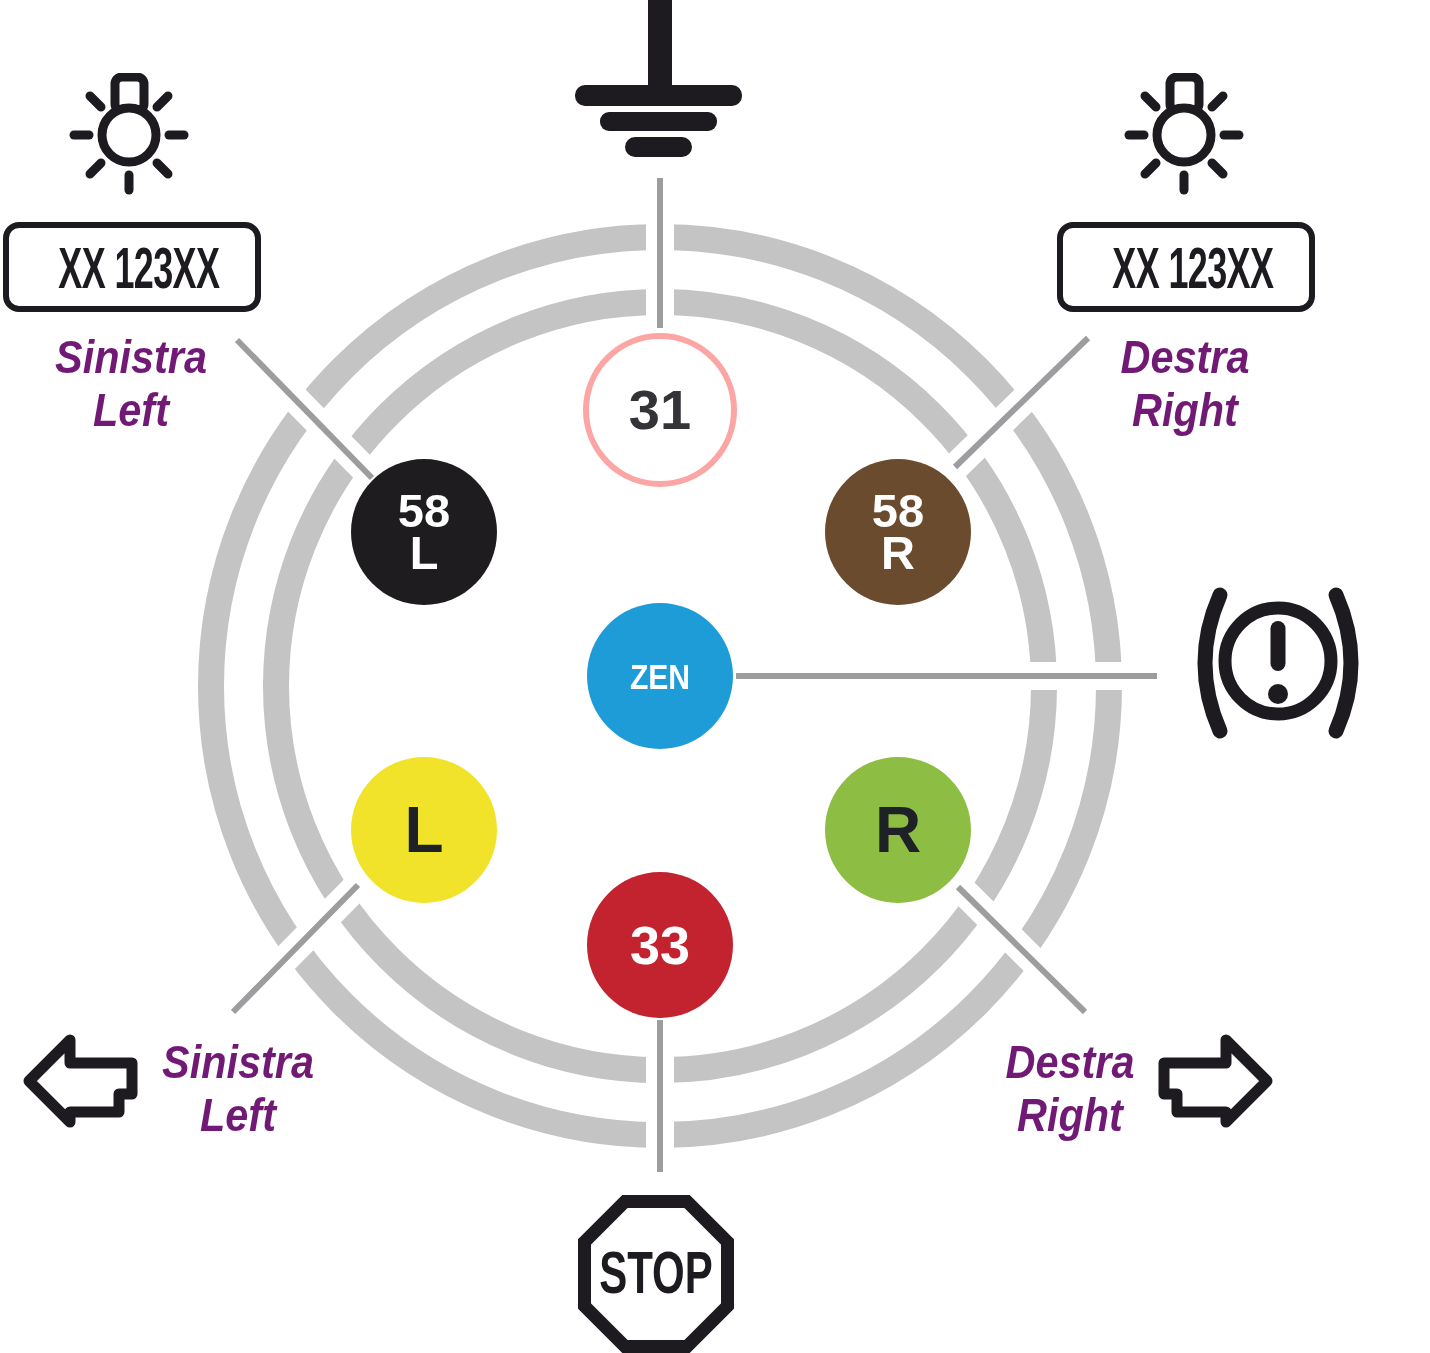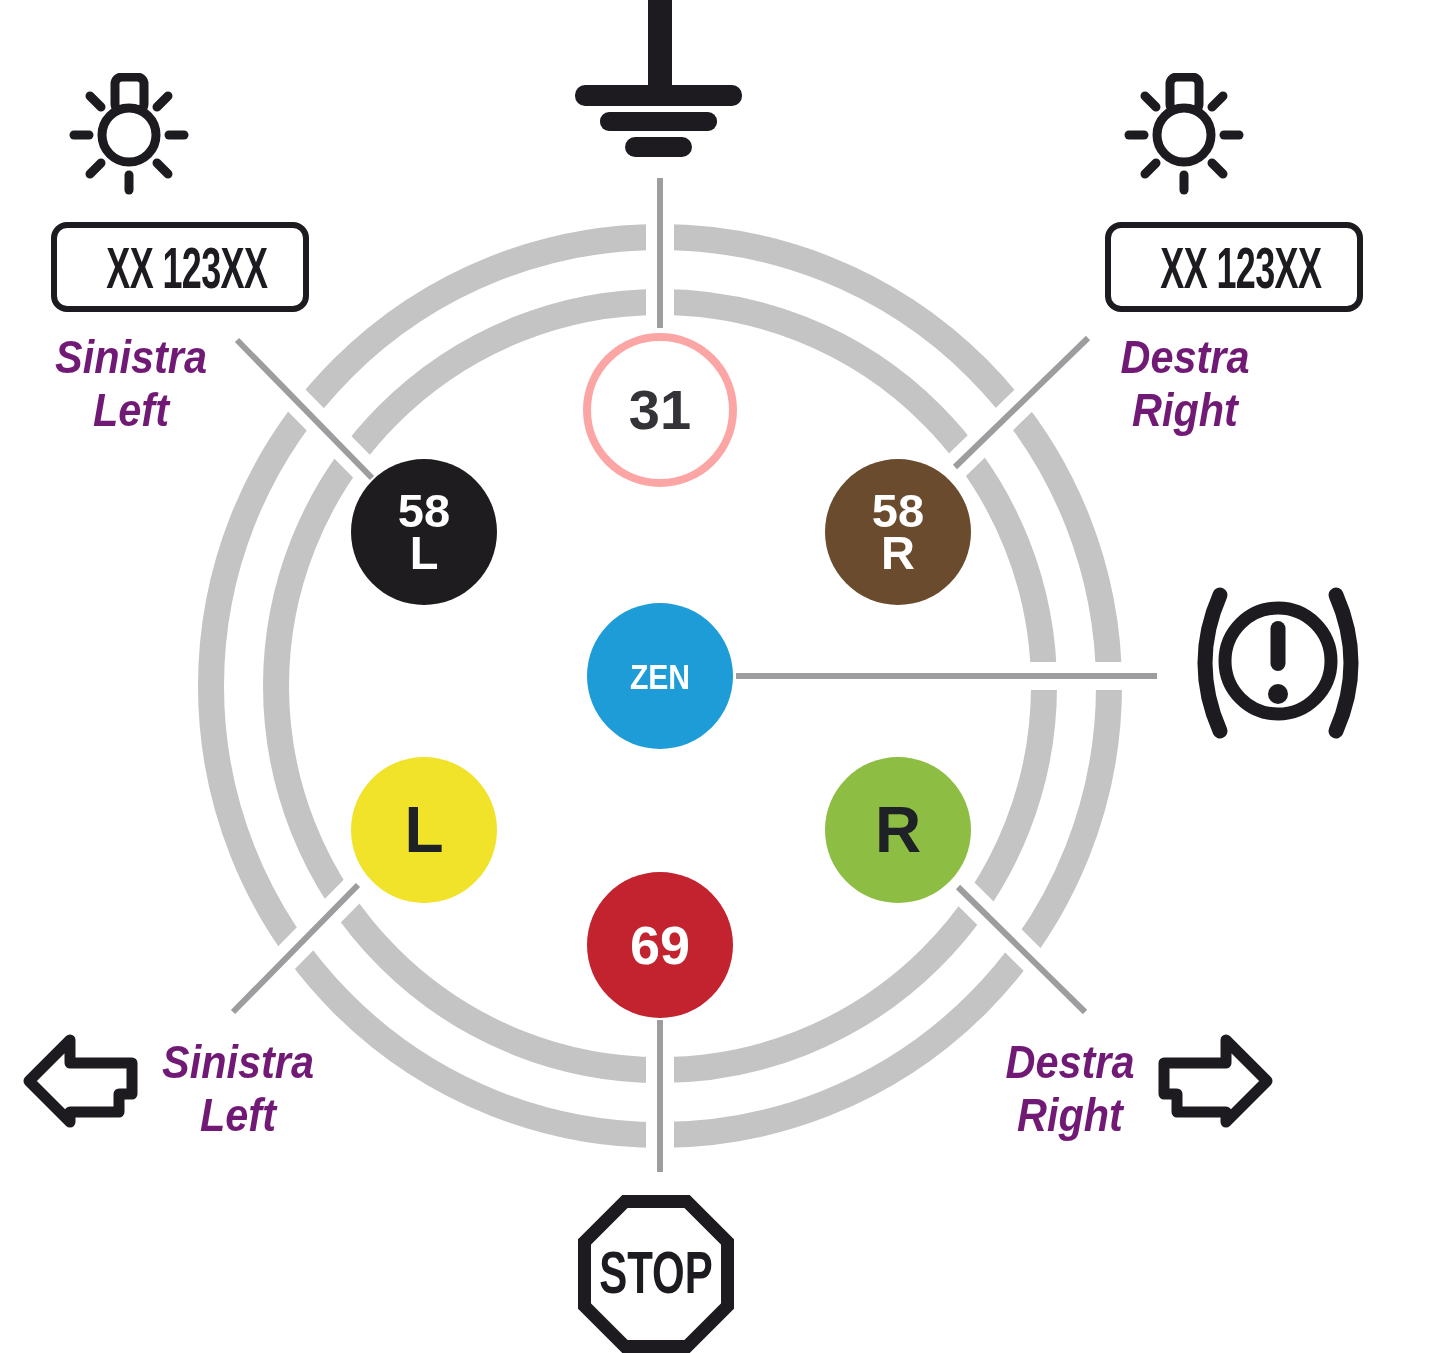--- a/index.html
+++ b/index.html
@@ -6,33 +6,33 @@
   #stage{position:relative;width:1430px;height:1353px;background:#fff;overflow:hidden;
          font-family:"Liberation Sans",sans-serif;font-weight:bold;color:#1d1b20;}
   svg{position:absolute;display:block;}
   #base-layer{left:0;top:0;}
 
   
   .pin{position:absolute;width:146px;height:146px;border-radius:50%;
        display:flex;flex-direction:column;align-items:center;justify-content:center;
        text-align:center;line-height:1;}
   #pin-31{left:583px;top:333px;width:154px;height:154px;background:#fff;
-          border:8px solid #fca5a5;box-sizing:border-box;font-size:56px;color:#333338;}
+          border:6px solid #fca5a5;box-sizing:border-box;font-size:56px;color:#333338;}
   #pin-58l{left:351px;top:459px;color:#fff;font-size:47px;}
   #pin-58r{left:825px;top:459px;color:#fff;font-size:47px;}
   .pin .l2{display:block;line-height:0.9;}
   #pin-zen{left:587px;top:603px;color:#fff;font-size:35px;}
   #pin-zen .cond{transform:scaleX(0.86);white-space:nowrap;}
   #pin-l{left:351px;top:757px;color:#1e2125;font-size:64px;}
   #pin-r{left:825px;top:757px;color:#1e2125;font-size:64px;}
   #pin-54{left:587px;top:872px;color:#fff;font-size:54px;}
 
   
   .plate{position:absolute;top:222px;width:258px;height:90px;border:6px solid #1d1b20;
-         border-radius:16px;background:#fff;box-sizing:border-box;display:flex;overflow:hidden;margin-left:48px;}
+         border-radius:16px;background:#fff;box-sizing:border-box;display:flex;overflow:hidden;}
   .plate-band{width:36px;height:100%;}
   .plate-text{flex:1;display:flex;align-items:center;justify-content:center;
               font-size:58px;letter-spacing:-1px;white-space:nowrap;transform:scaleX(0.62);}
   #plate-left{left:3px;} #plate-right{left:1057px;}
 
   
   .dual-label{position:absolute;text-align:center;font-size:46px;line-height:53px;color:#701a75;font-style:italic;}
   .dual-label span{display:block;transform:scaleX(0.9);white-space:nowrap;}
   #label-top-left{left:0px;width:262px;top:331px;}
   #label-top-right{left:1054px;width:262px;top:331px;}
@@ -167,21 +167,21 @@
   <div class="pin" id="pin-zen" style="background-color: rgb(29, 156, 216);">
     <span class="cond">ZEN</span>
   </div>
   <div class="pin" id="pin-l" style="background-color: rgb(241, 227, 42);">
     <span>L</span>
   </div>
   <div class="pin" id="pin-r" style="background-color: rgb(141, 189, 66);">
     <span>R</span>
   </div>
   <div class="pin" id="pin-54" style="background-color: rgb(194, 35, 47);">
-    <span>69</span>
+    <span>33</span>
   </div>
 
   <svg id="brake-icon" width="200" height="160" viewBox="0 0 200 160">
     <path d="M42,12 Q12,80 42,148" fill="none" stroke="#1d1b20" stroke-width="15" stroke-linecap="round"></path>
     <path d="M158,12 Q188,80 158,148" fill="none" stroke="#1d1b20" stroke-width="15" stroke-linecap="round"></path>
     <circle cx="100" cy="78" r="53" fill="none" stroke="#1d1b20" stroke-width="13"></circle>
     <rect x="92.5" y="38" width="15" height="50" rx="7.5" fill="#1d1b20"></rect>
     <circle cx="100" cy="111" r="10" fill="#1d1b20"></circle>
   </svg>
 

